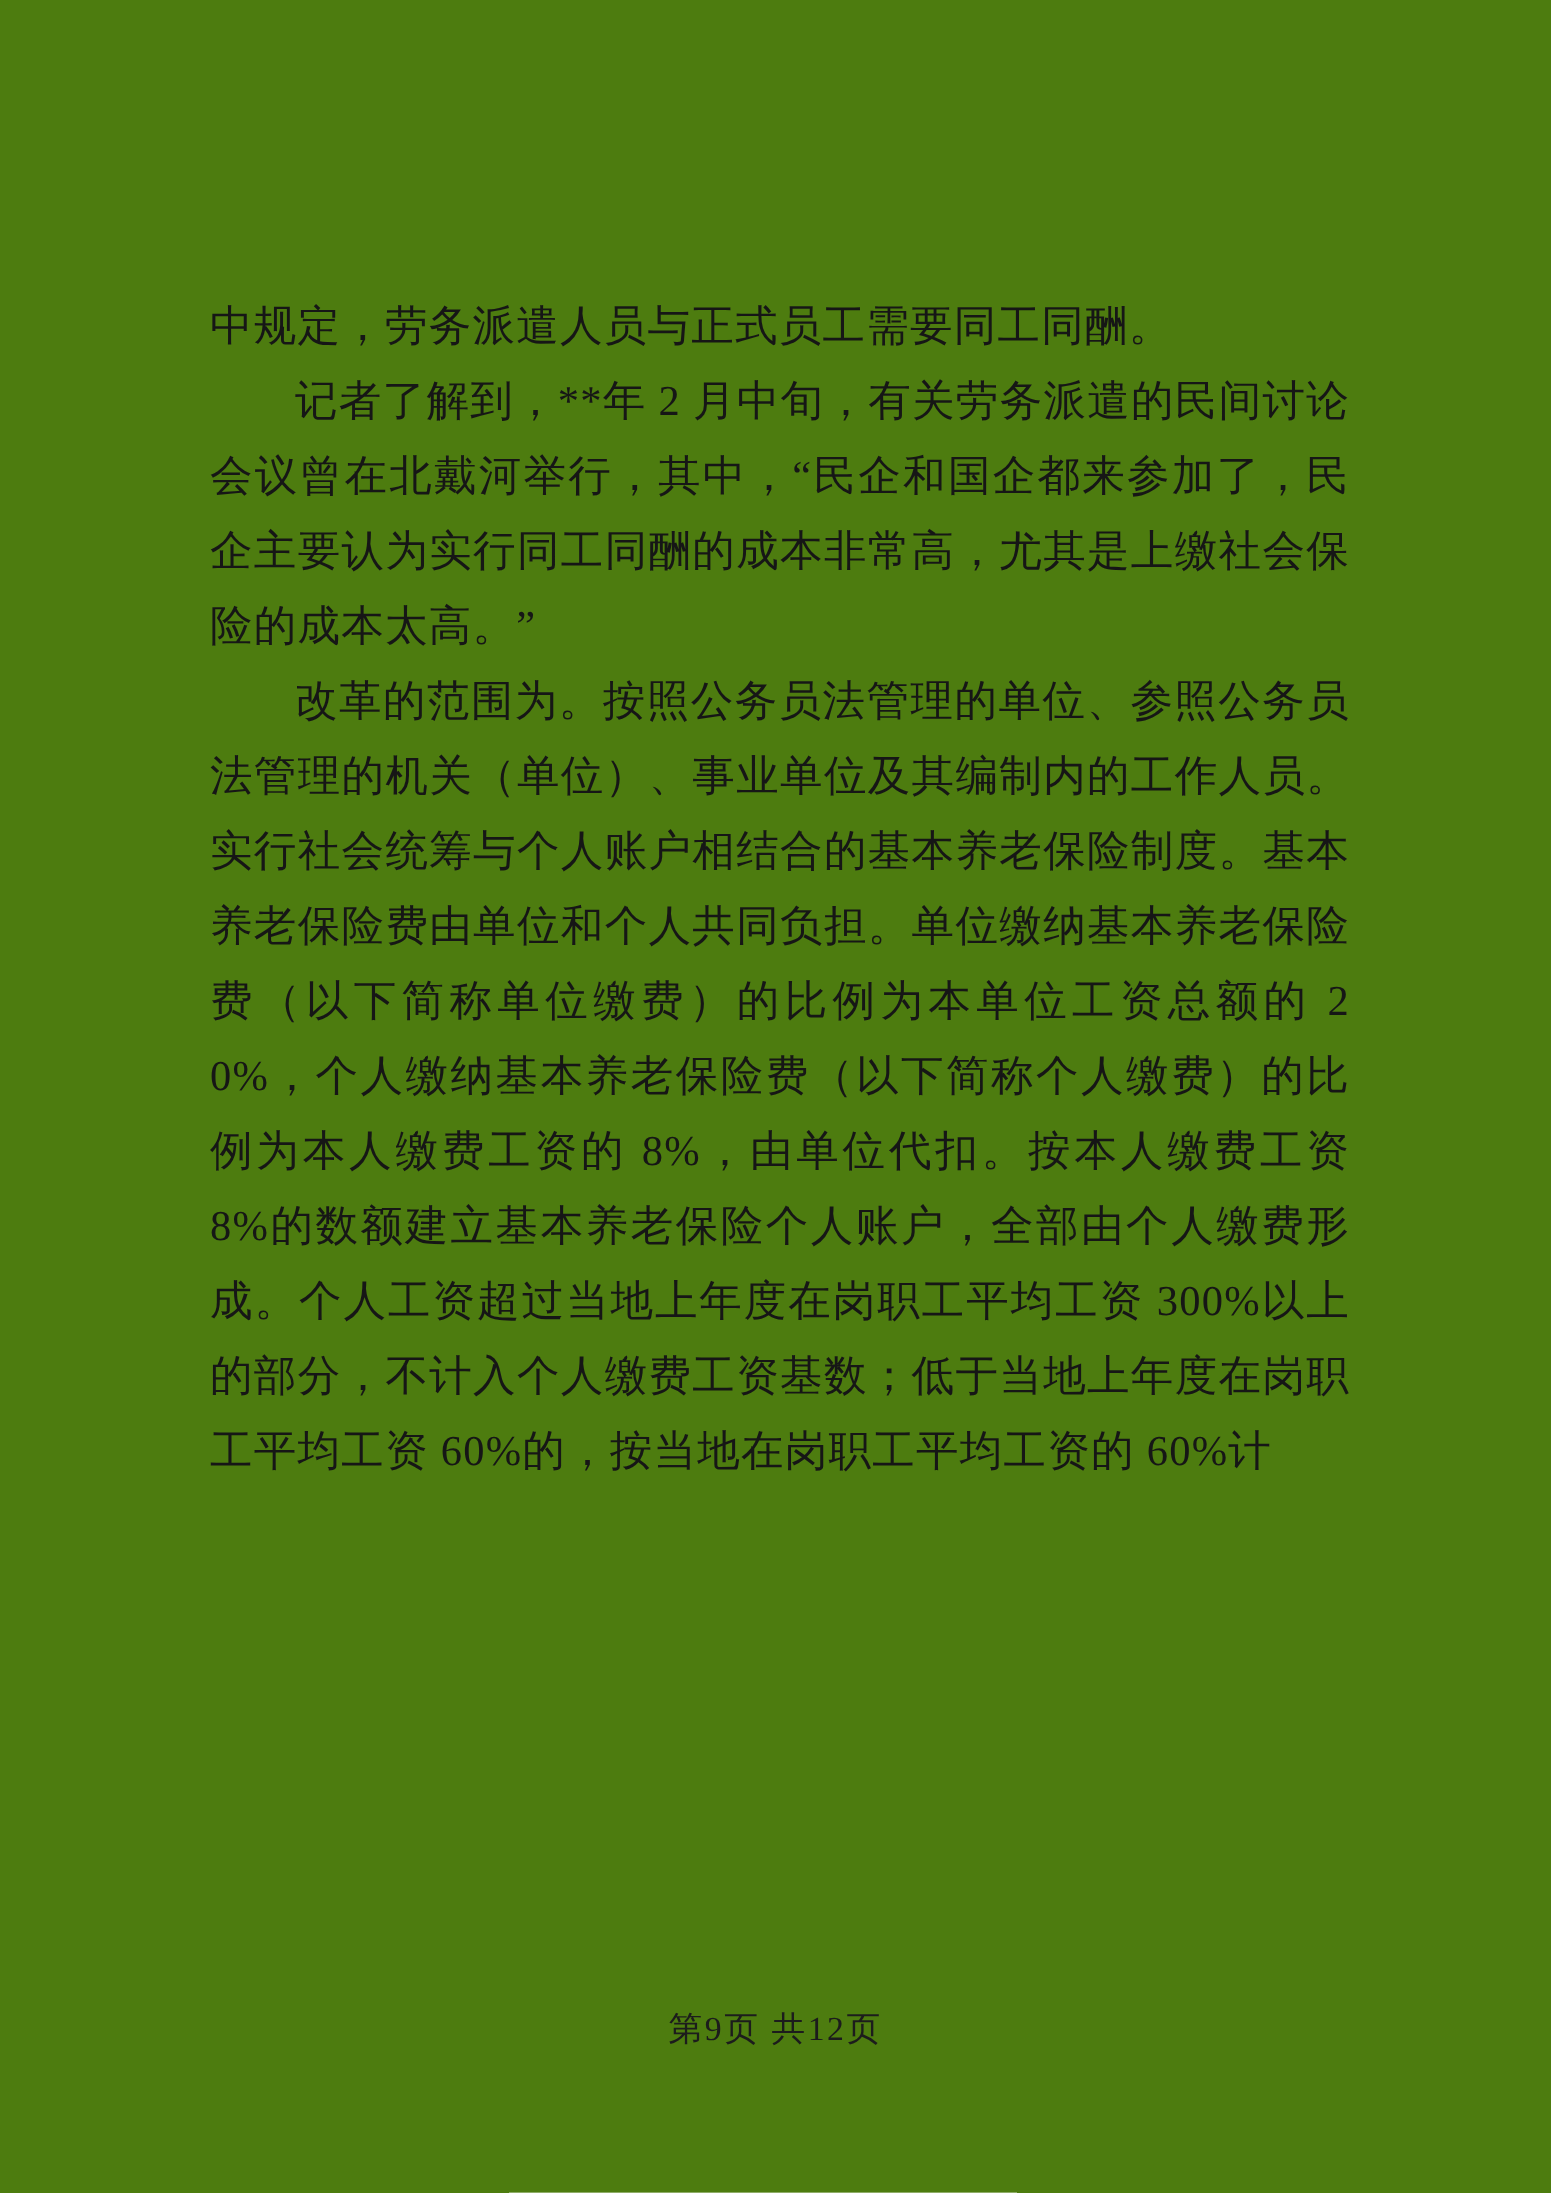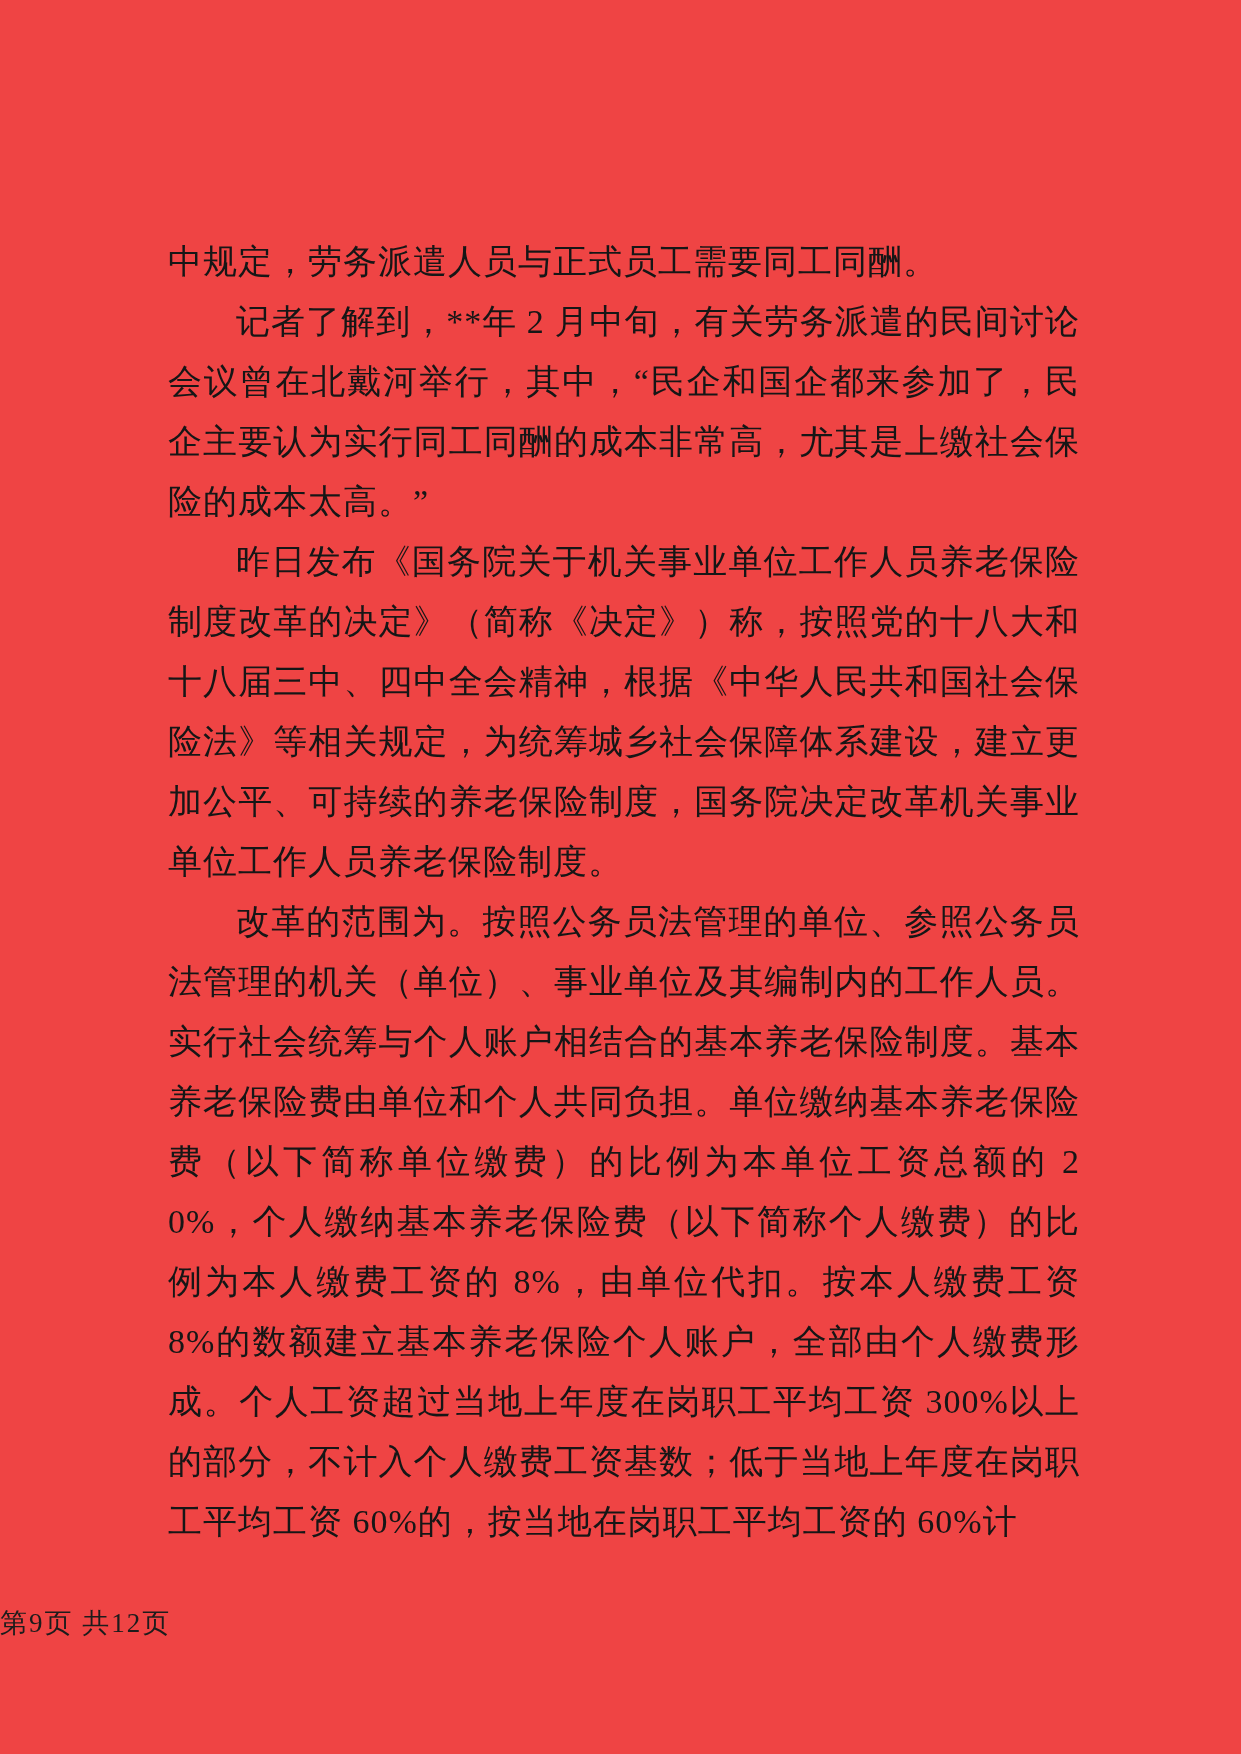--- a/index.html
+++ b/index.html
@@ -11,21 +11,21 @@
     width: 1241px;
     height: 1754px;
     position: relative;
     font-family: "Liberation Serif", "DejaVu Serif", serif;
     color: #161616;
     overflow: hidden;
   }
   .page {
     position: absolute;
     inset: 0;
-    background: #ef4444;
+    background: #4d7c0f;
   }
   .content {
     position: absolute;
     left: 168px;
     top: 232px;
     width: 912px;
   }
   .para {
     margin: 0;
     font-size: 34px;
@@ -37,35 +37,34 @@
     word-break: break-all;
   }
   .para.indent {
     text-indent: 2em;
   }
   .footer {
     position: absolute;
     left: 0;
     top: 1605px;
     width: 100%;
-    text-align: left;
+    text-align: center;
   }
   .footer span {
     font-size: 27px;
     letter-spacing: 2px;
     color: #1c1c1c;
   }
 </style>
 </head>
 <body>
 
 <div class="page">
   <div class="content">
     <p class="para">中规定，劳务派遣人员与正式员工需要同工同酬。</p>
     <p class="para indent">记者了解到，**年 2 月中旬，有关劳务派遣的民间讨论会议曾在北戴河举行，其中，“民企和国企都来参加了，民企主要认为实行同工同酬的成本非常高，尤其是上缴社会保险的成本太高。”</p>
-    <p class="para indent">昨日发布《国务院关于机关事业单位工作人员养老保险制度改革的决定》（简称《决定》）称，按照党的十八大和十八届三中、四中全会精神，根据《中华人民共和国社会保险法》等相关规定，为统筹城乡社会保障体系建设，建立更加公平、可持续的养老保险制度，国务院决定改革机关事业单位工作人员养老保险制度。</p>
     <p class="para indent">改革的范围为。按照公务员法管理的单位、参照公务员法管理的机关（单位）、事业单位及其编制内的工作人员。实行社会统筹与个人账户相结合的基本养老保险制度。基本养老保险费由单位和个人共同负担。单位缴纳基本养老保险费（以下简称单位缴费）的比例为本单位工资总额的 20%，个人缴纳基本养老保险费（以下简称个人缴费）的比例为本人缴费工资的 8%，由单位代扣。按本人缴费工资 8%的数额建立基本养老保险个人账户，全部由个人缴费形成。个人工资超过当地上年度在岗职工平均工资 300%以上的部分，不计入个人缴费工资基数；低于当地上年度在岗职工平均工资 60%的，按当地在岗职工平均工资的 60%计</p>
   </div>
 
   <div class="footer">
     <span>第9页 共12页</span>
   </div>
 </div>
 
 </body></html>

